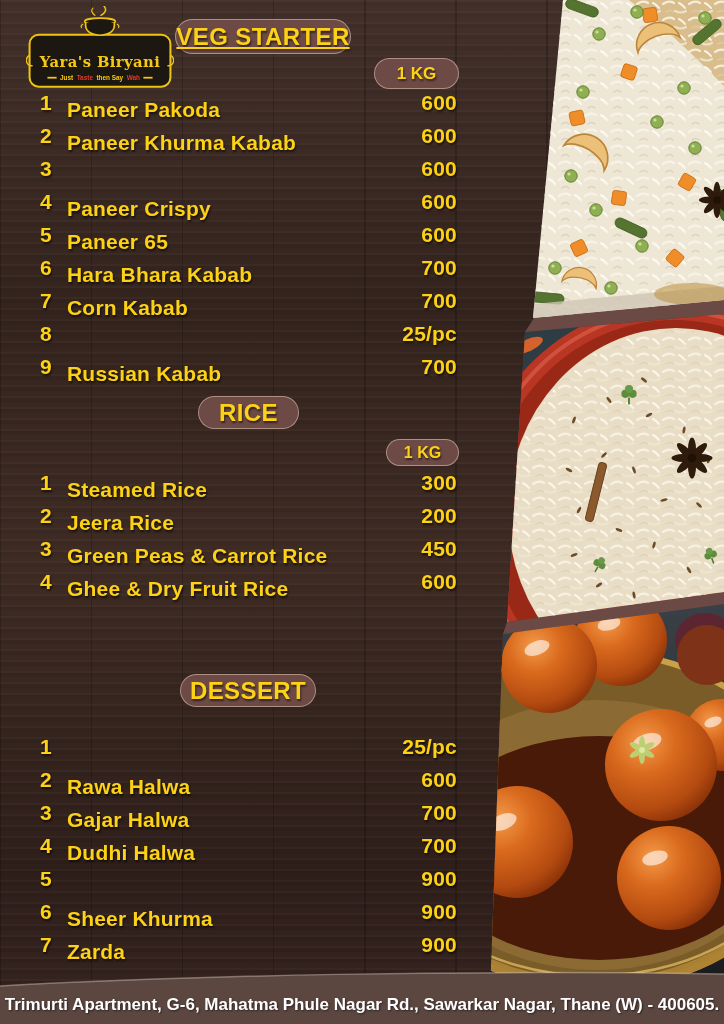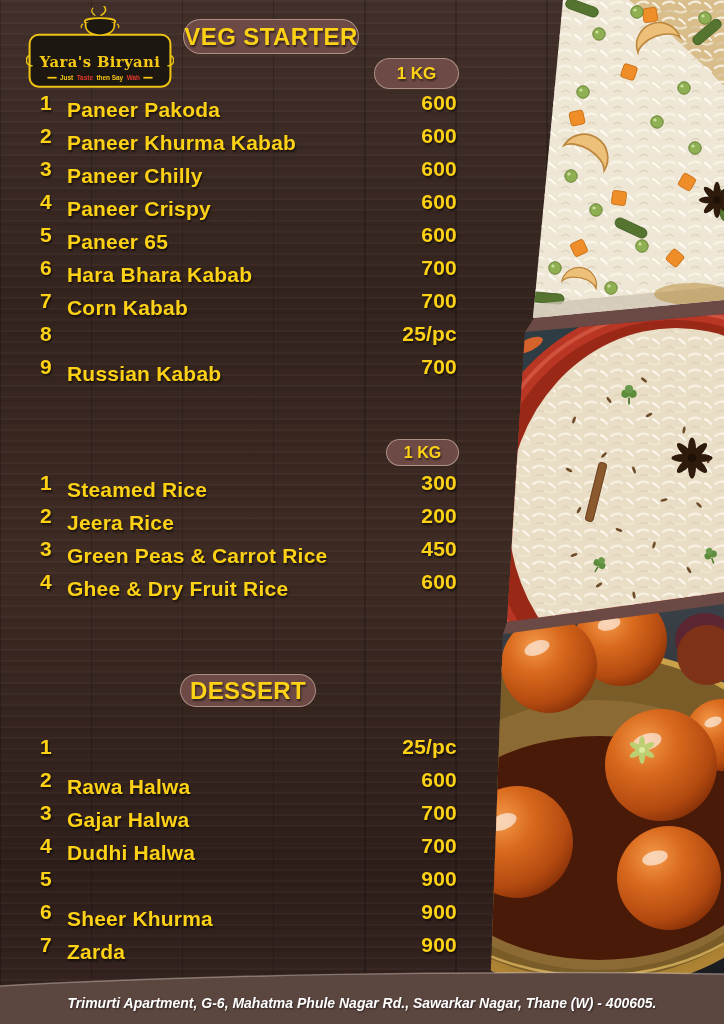--- a/index.html
+++ b/index.html
@@ -20,21 +20,21 @@
   .mlist{position:absolute;color:#fcd116;font-weight:bold;font-size:21px;z-index:3;
     text-shadow:1px 2px 2px rgba(0,0,0,.6);letter-spacing:.2px;}
   .row{display:flex;align-items:center;height:33px;}
   .num{width:24px;text-align:right;flex:0 0 auto;}
   .nm{margin-left:15px;white-space:nowrap;margin-top:14px;}
   .pr{margin-left:auto;}
   .photos{position:absolute;left:479px;top:0;width:245px;height:1024px;z-index:2;}
   .footer{position:absolute;left:0;top:970px;width:724px;height:54px;z-index:6;}
   .footer svg{position:absolute;left:0;top:0;}
   .addr{position:absolute;left:0;right:0;top:25px;text-align:center;color:#ffffff;
-    font-weight:bold;font-size:14px;text-shadow:1px 1px 2px rgba(0,0,0,.5);font-style:italic;}
+    font-weight:bold;font-size:17px;text-shadow:1px 1px 2px rgba(0,0,0,.5);}
 </style>
 </head>
 <body>
 
 <div class="page">
 
   <svg class="logo" viewBox="0 0 145 84">
     <rect x="3.5" y="27" width="138" height="51" rx="9" fill="#1d1712" stroke="#eec414" stroke-width="2"></rect>
     <path d="M3.5,47 q-4.5,3 -2.6,7.5 q1.8,3.8 5.6,2.8" fill="none" stroke="#eec414" stroke-width="1.4"></path>
     <path d="M141.5,47 q4.5,3 2.6,7.5 q-1.8,3.8 -5.6,2.8" fill="none" stroke="#eec414" stroke-width="1.4"></path>
@@ -50,41 +50,41 @@
     <rect x="21" y="68.3" width="9" height="1.7" fill="#f5c913"></rect>
     <rect x="115" y="68.3" width="9" height="1.7" fill="#f5c913"></rect>
     <text x="72.5" y="71.8" text-anchor="middle" font-size="6.3" font-weight="bold" fill="#f5c913" font-family="'Liberation Sans',sans-serif">
       <tspan>Just</tspan>
       <tspan dx="1.6" fill="#e23a2a">Taste</tspan>
       <tspan dx="1.6">then Say</tspan>
       <tspan dx="1.6" fill="#e23a2a">Wah</tspan>
     </text>
   </svg>
 
-  <div class="pill h" style="left:183px;top:19px;width:174px;height:33px;">VEG STARTER</div>
+  <div class="pill h" style="left:175px;top:19px;width:174px;height:33px;text-decoration:underline;">VEG STARTER</div>
   <div class="pill kg" style="left:374px;top:58px;width:83px;height:29px;">1 KG</div>
 
+  <div class="pill h" style="left:198px;top:396px;width:99px;height:31px;">RICE</div>
   <div class="pill kg" style="left:386px;top:439px;width:71px;height:25px;font-size:16px;">1 KG</div>
 
   <div class="pill h" style="left:180px;top:674px;width:134px;height:31px;">DESSERT</div>
 
   <div class="mlist" style="left:28px;top:86px;width:429px;">
       <div class="row">
         <span class="num">1</span>
         <span class="nm">Paneer Pakoda</span>
         <span class="pr">600</span>
       </div>
       <div class="row">
         <span class="num">2</span>
         <span class="nm">Paneer Khurma Kabab</span>
         <span class="pr">600</span>
       </div>
       <div class="row">
         <span class="num">3</span>
-        <span class="nm">Paneer Chilly</span>
         <span class="pr">600</span>
       </div>
       <div class="row">
         <span class="num">4</span>
         <span class="nm">Paneer Crispy</span>
         <span class="pr">600</span>
       </div>
       <div class="row">
         <span class="num">5</span>
         <span class="nm">Paneer 65</span>

